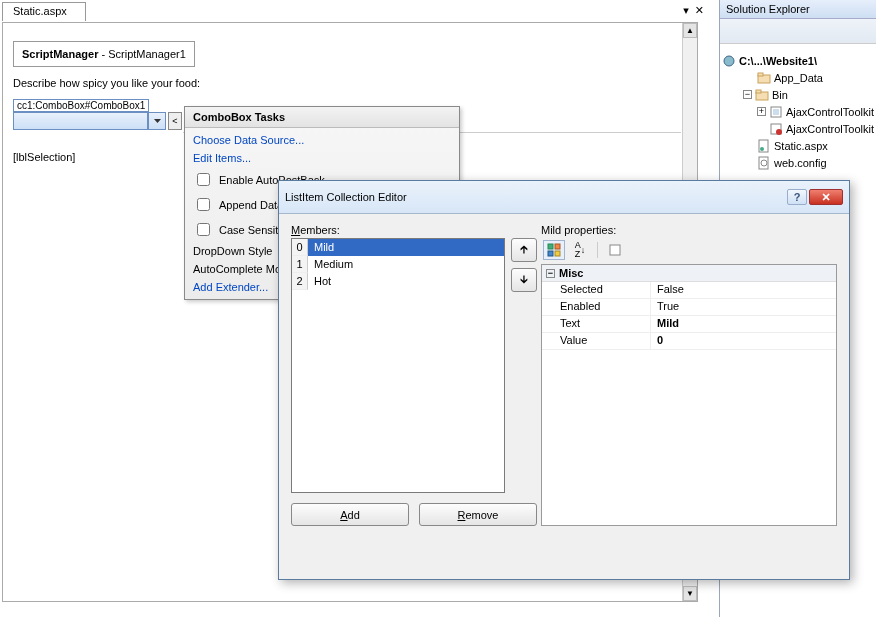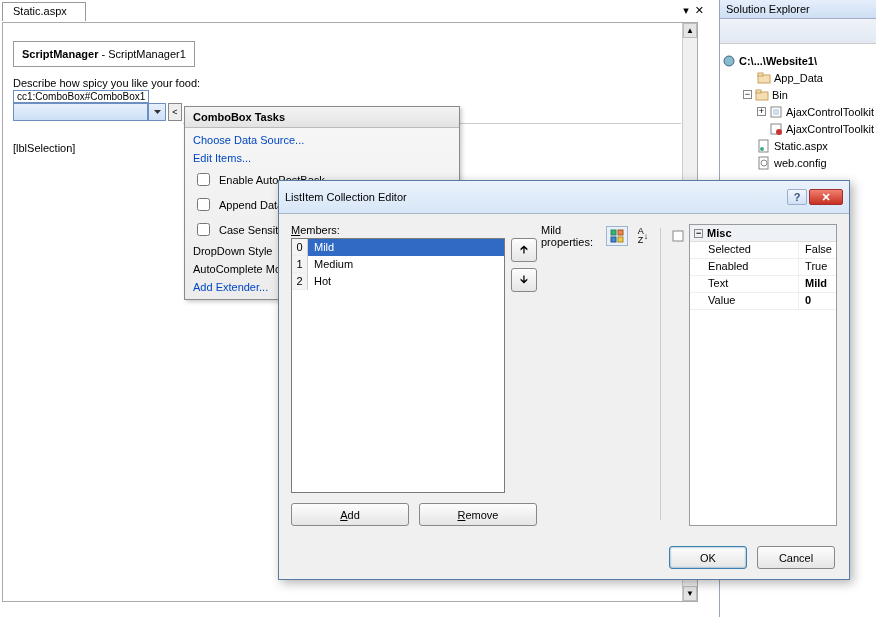--- a/index.html
+++ b/index.html
@@ -10,21 +10,21 @@
 .tab { display: inline-block; background: #fff; border: 1px solid #999; border-bottom: none; padding: 2px 18px 2px 10px; height: 19px; }
 .tab-controls { position: absolute; right: 8px; top: 2px; display: flex; gap: 6px; }
 .tab-controls span { cursor: pointer; }
 .designer-surface { position: absolute; top: 22px; left: 2px; width: 696px; height: 580px; border: 1px solid #aaa; background: #fff; }
 .designer-scroll { position: absolute; right: 0; top: 0; bottom: 0; width: 15px; background: #f0f0f0; border-left: 1px solid #ccc; }
 .scroll-up, .scroll-down { height: 15px; background: #e4e4e4; border: 1px solid #bbb; text-align: center; line-height: 13px; font-size: 8px; }
 .scroll-down { position: absolute; bottom: 0; width: 100%; }
 
 .script-mgr { margin: 18px 10px 4px 10px; border: 1px solid #999; padding: 6px 8px; display: inline-block; }
 .script-mgr b { font-weight: bold; }
-.describe { margin: 6px 0 1px 10px; }
+.describe { margin: 6px 0 10px 10px; }
 .cb-tag { margin: -1px 0 0 10px; border: 1px solid #6a8fc0; padding: 0 3px; display: inline-block; background: #fff; font-size: 10px; }
 .combo { margin: 0 0 0 10px; display: flex; }
 .combo-input { width: 135px; height: 18px; border: 1px solid #6a8fc0; background: linear-gradient(#e8f0fb,#cde0f7); }
 .combo-btn { width: 18px; height: 18px; border: 1px solid #6a8fc0; background: linear-gradient(#e8f0fb,#cde0f7); display: flex; align-items: center; justify-content: center; }
 .combo-btn svg { width: 7px; height: 4px; }
 .smart-tag { width: 14px; height: 18px; border: 1px solid #888; background: #eee; display: flex; align-items: center; justify-content: center; margin-left: 2px; }
 .lbl-sel { margin: 18px 0 0 10px; }
 
 
 .tasks-panel { position: absolute; top: 106px; left: 184px; width: 276px; border: 1px solid #8a8a8a; background: linear-gradient(#f7f7f7,#ececec); box-shadow: 2px 2px 4px rgba(0,0,0,0.2); z-index: 5; }
@@ -49,21 +49,21 @@
 .members-list { flex: 1; border: 1px solid #7a7a7a; background: #fff; }
 .members-list .mi { display: flex; height: 17px; align-items: stretch; }
 .members-list .mi .idx { width: 16px; border-right: 1px solid #ccc; border-bottom: 1px solid #eee; background: #f4f4f4; text-align: center; line-height: 17px; }
 .members-list .mi .nm { flex: 1; padding: 0 6px; line-height: 17px; }
 .members-list .mi.sel .nm { background: #316ac5; color: #fff; }
 .updown { display: flex; flex-direction: column; gap: 6px; }
 .updown button, .dlg-btn { border: 1px solid #888; background: linear-gradient(#fdfdfd,#e5e5e5); border-radius: 3px; cursor: pointer; }
 .updown button { width: 26px; height: 24px; }
 .left-btns { display: flex; gap: 10px; margin-top: 10px; }
 .left-btns .dlg-btn { flex: 1; height: 23px; }
-.col-right { flex: 1; display: flex; flex-direction: row; }
+.col-right { flex: 1; display: flex; flex-direction: column; }
 .col-right .lbl { margin-bottom: 2px; }
 .prop-toolbar { display: flex; gap: 4px; padding: 2px 0 4px 2px; }
 .pt-btn { width: 22px; height: 20px; border: 1px solid transparent; display: flex; align-items: center; justify-content: center; }
 .pt-btn.active { border: 1px solid #a0b4d0; background: #e8f0fb; }
 .prop-grid { flex: 1; border: 1px solid #9a9a9a; background: #fff; }
 .pg-cat { background: #eef2f7; padding: 2px 4px; display: flex; align-items: center; gap: 4px; font-weight: bold; border-bottom: 1px solid #ddd; }
 .pg-cat .exp { width: 9px; height: 9px; border: 1px solid #888; text-align: center; line-height: 7px; font-size: 9px; }
 .pg-row { display: flex; border-bottom: 1px solid #eee; height: 17px; }
 .pg-row .k { flex: 0 0 108px; padding: 1px 4px 0 18px; }
 .pg-row .v { flex: 1; padding: 1px 4px 0 6px; border-left: 1px solid #eee; }
@@ -230,24 +230,20 @@
               <div class="v bold">Mild</div>
             </div>
             <div class="pg-row">
               <div class="k">Value</div>
               <div class="v bold">0</div>
             </div>
           </div>
       </div>
     </div>
   </div>
-  <div class="dlg-footer">
-    <button class="dlg-btn primary">OK</button>
-    <button class="dlg-btn">Cancel</button>
-  </div>
 </div>
 
 <div class="sol-exp">
   <div class="sol-title">Solution Explorer</div>
   <div class="sol-toolbar">
     <div class="tb">
         <svg>
           <rect x="2" y="2" width="10" height="10" fill="#fff" stroke="#777"></rect>
           <line x1="4" y1="5" x2="10" y2="5" stroke="#777"></line>
           <line x1="4" y1="8" x2="10" y2="8" stroke="#777"></line>

